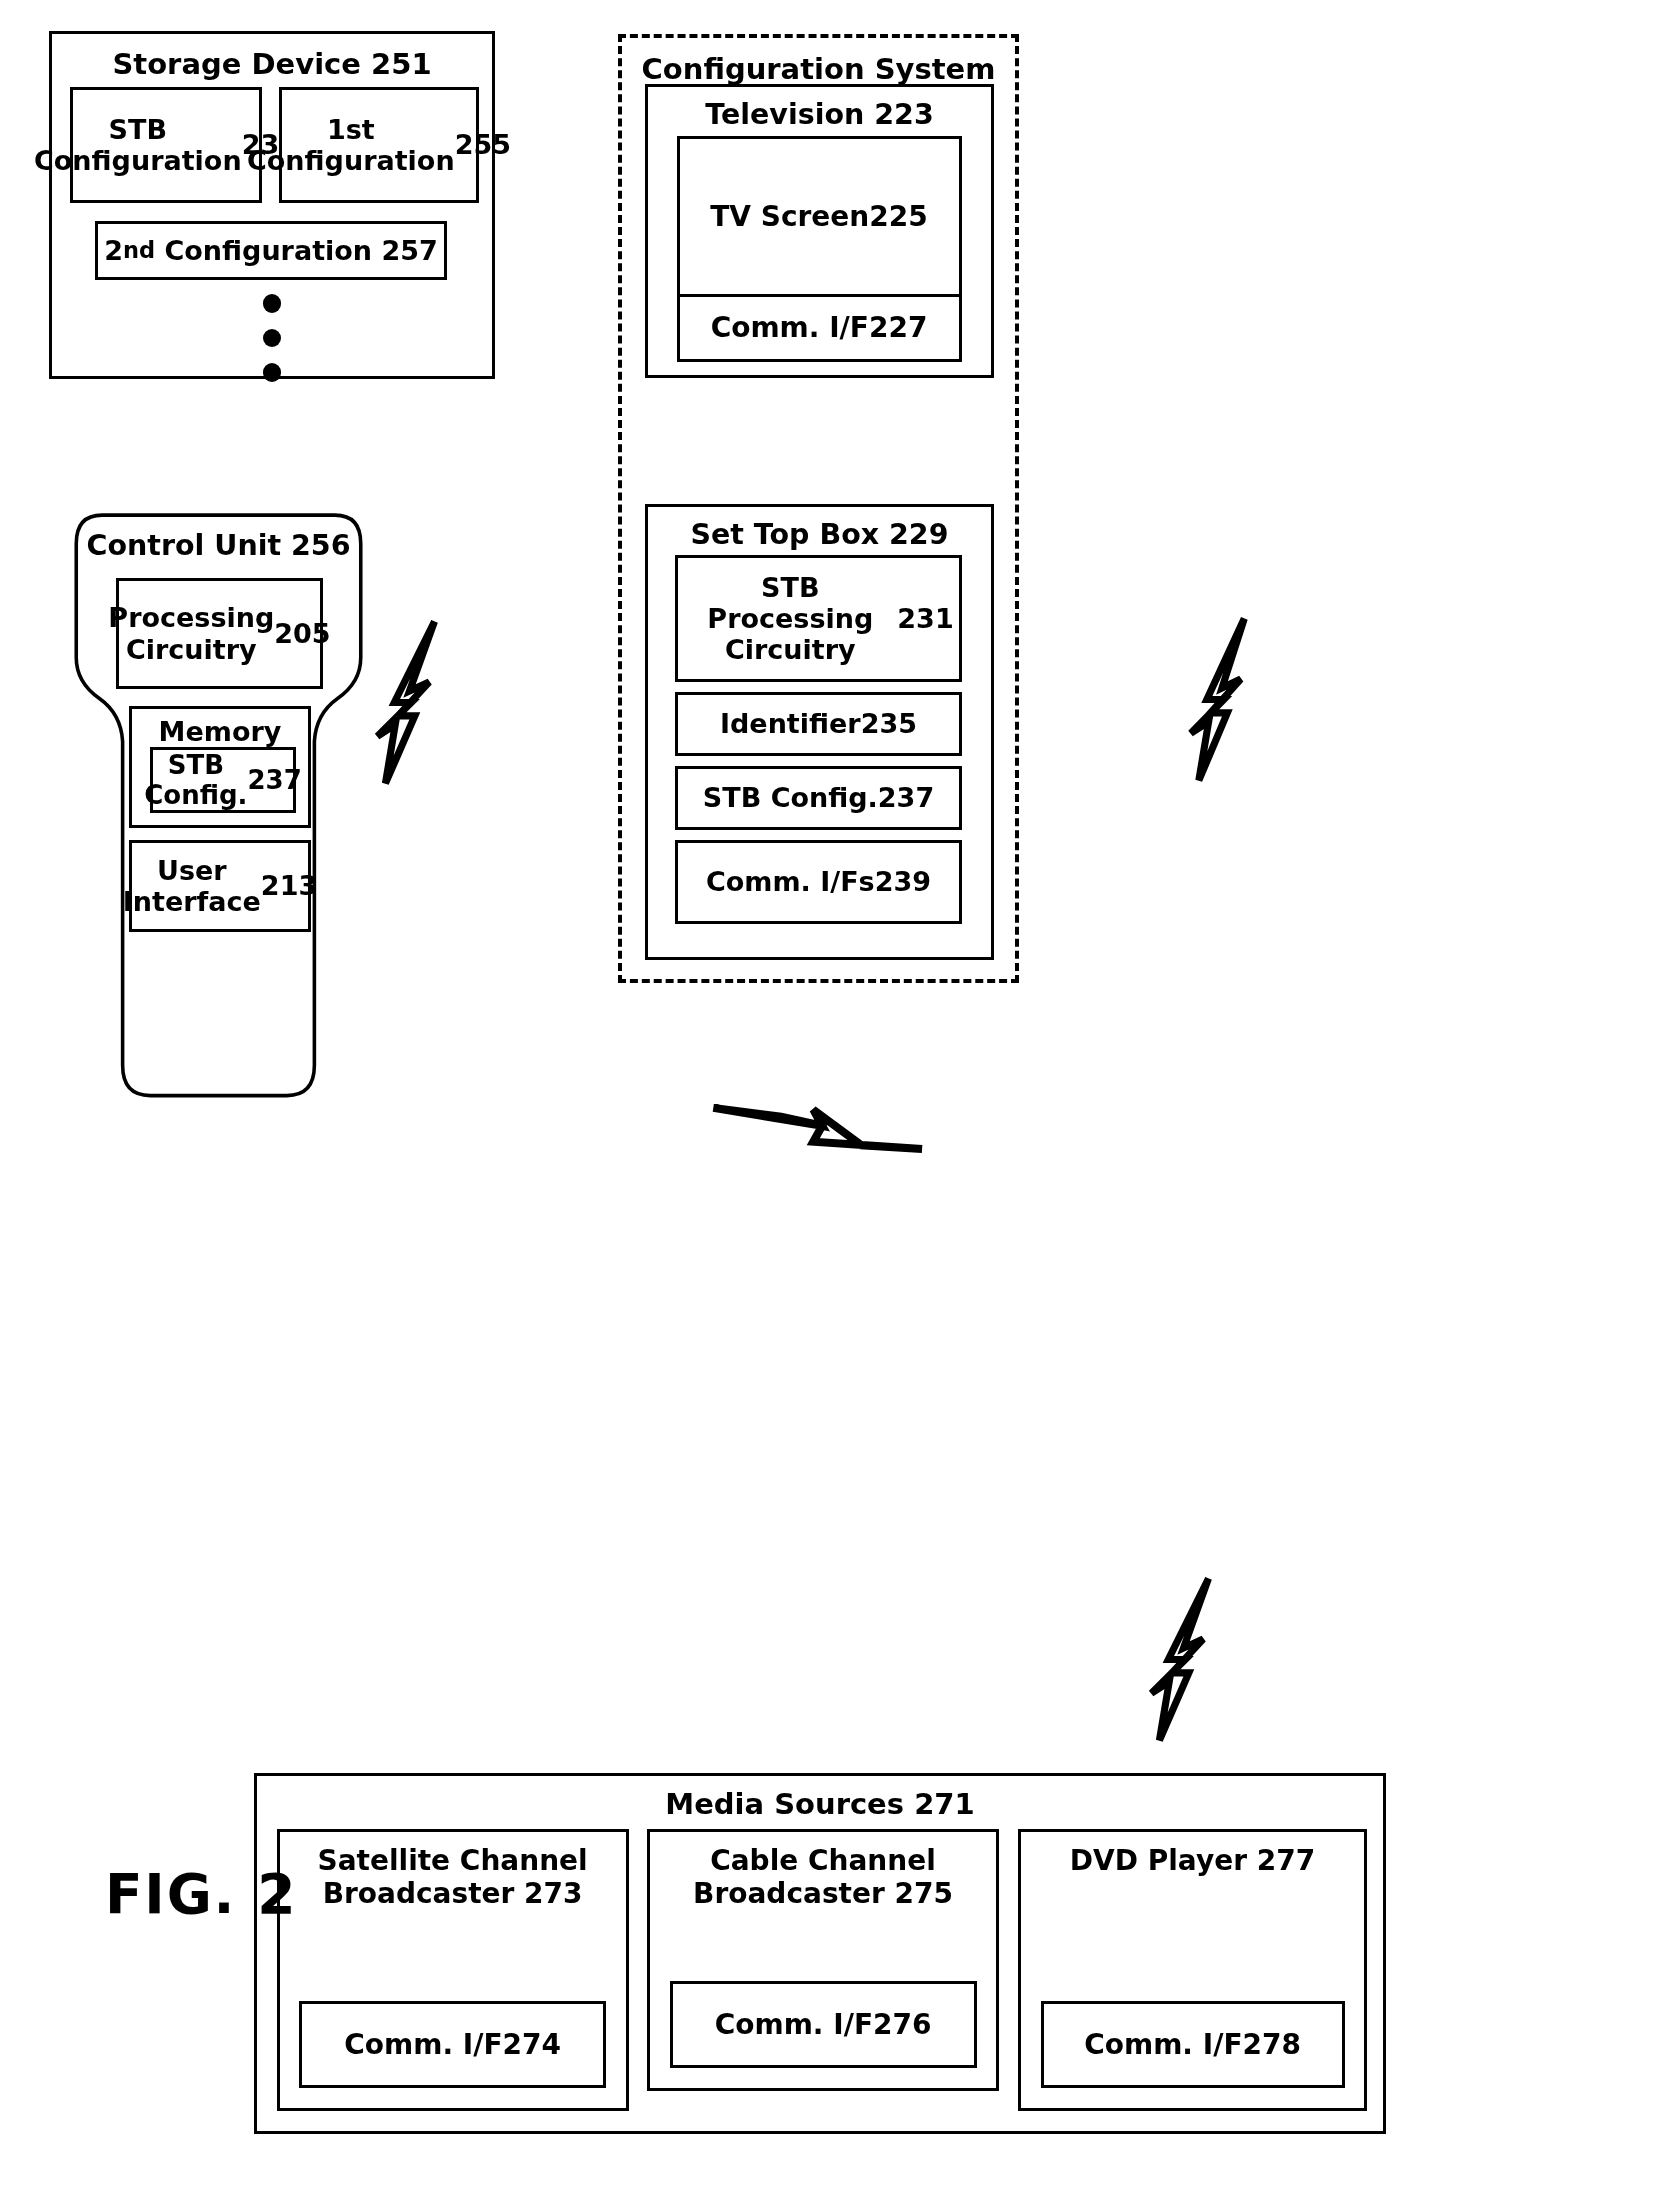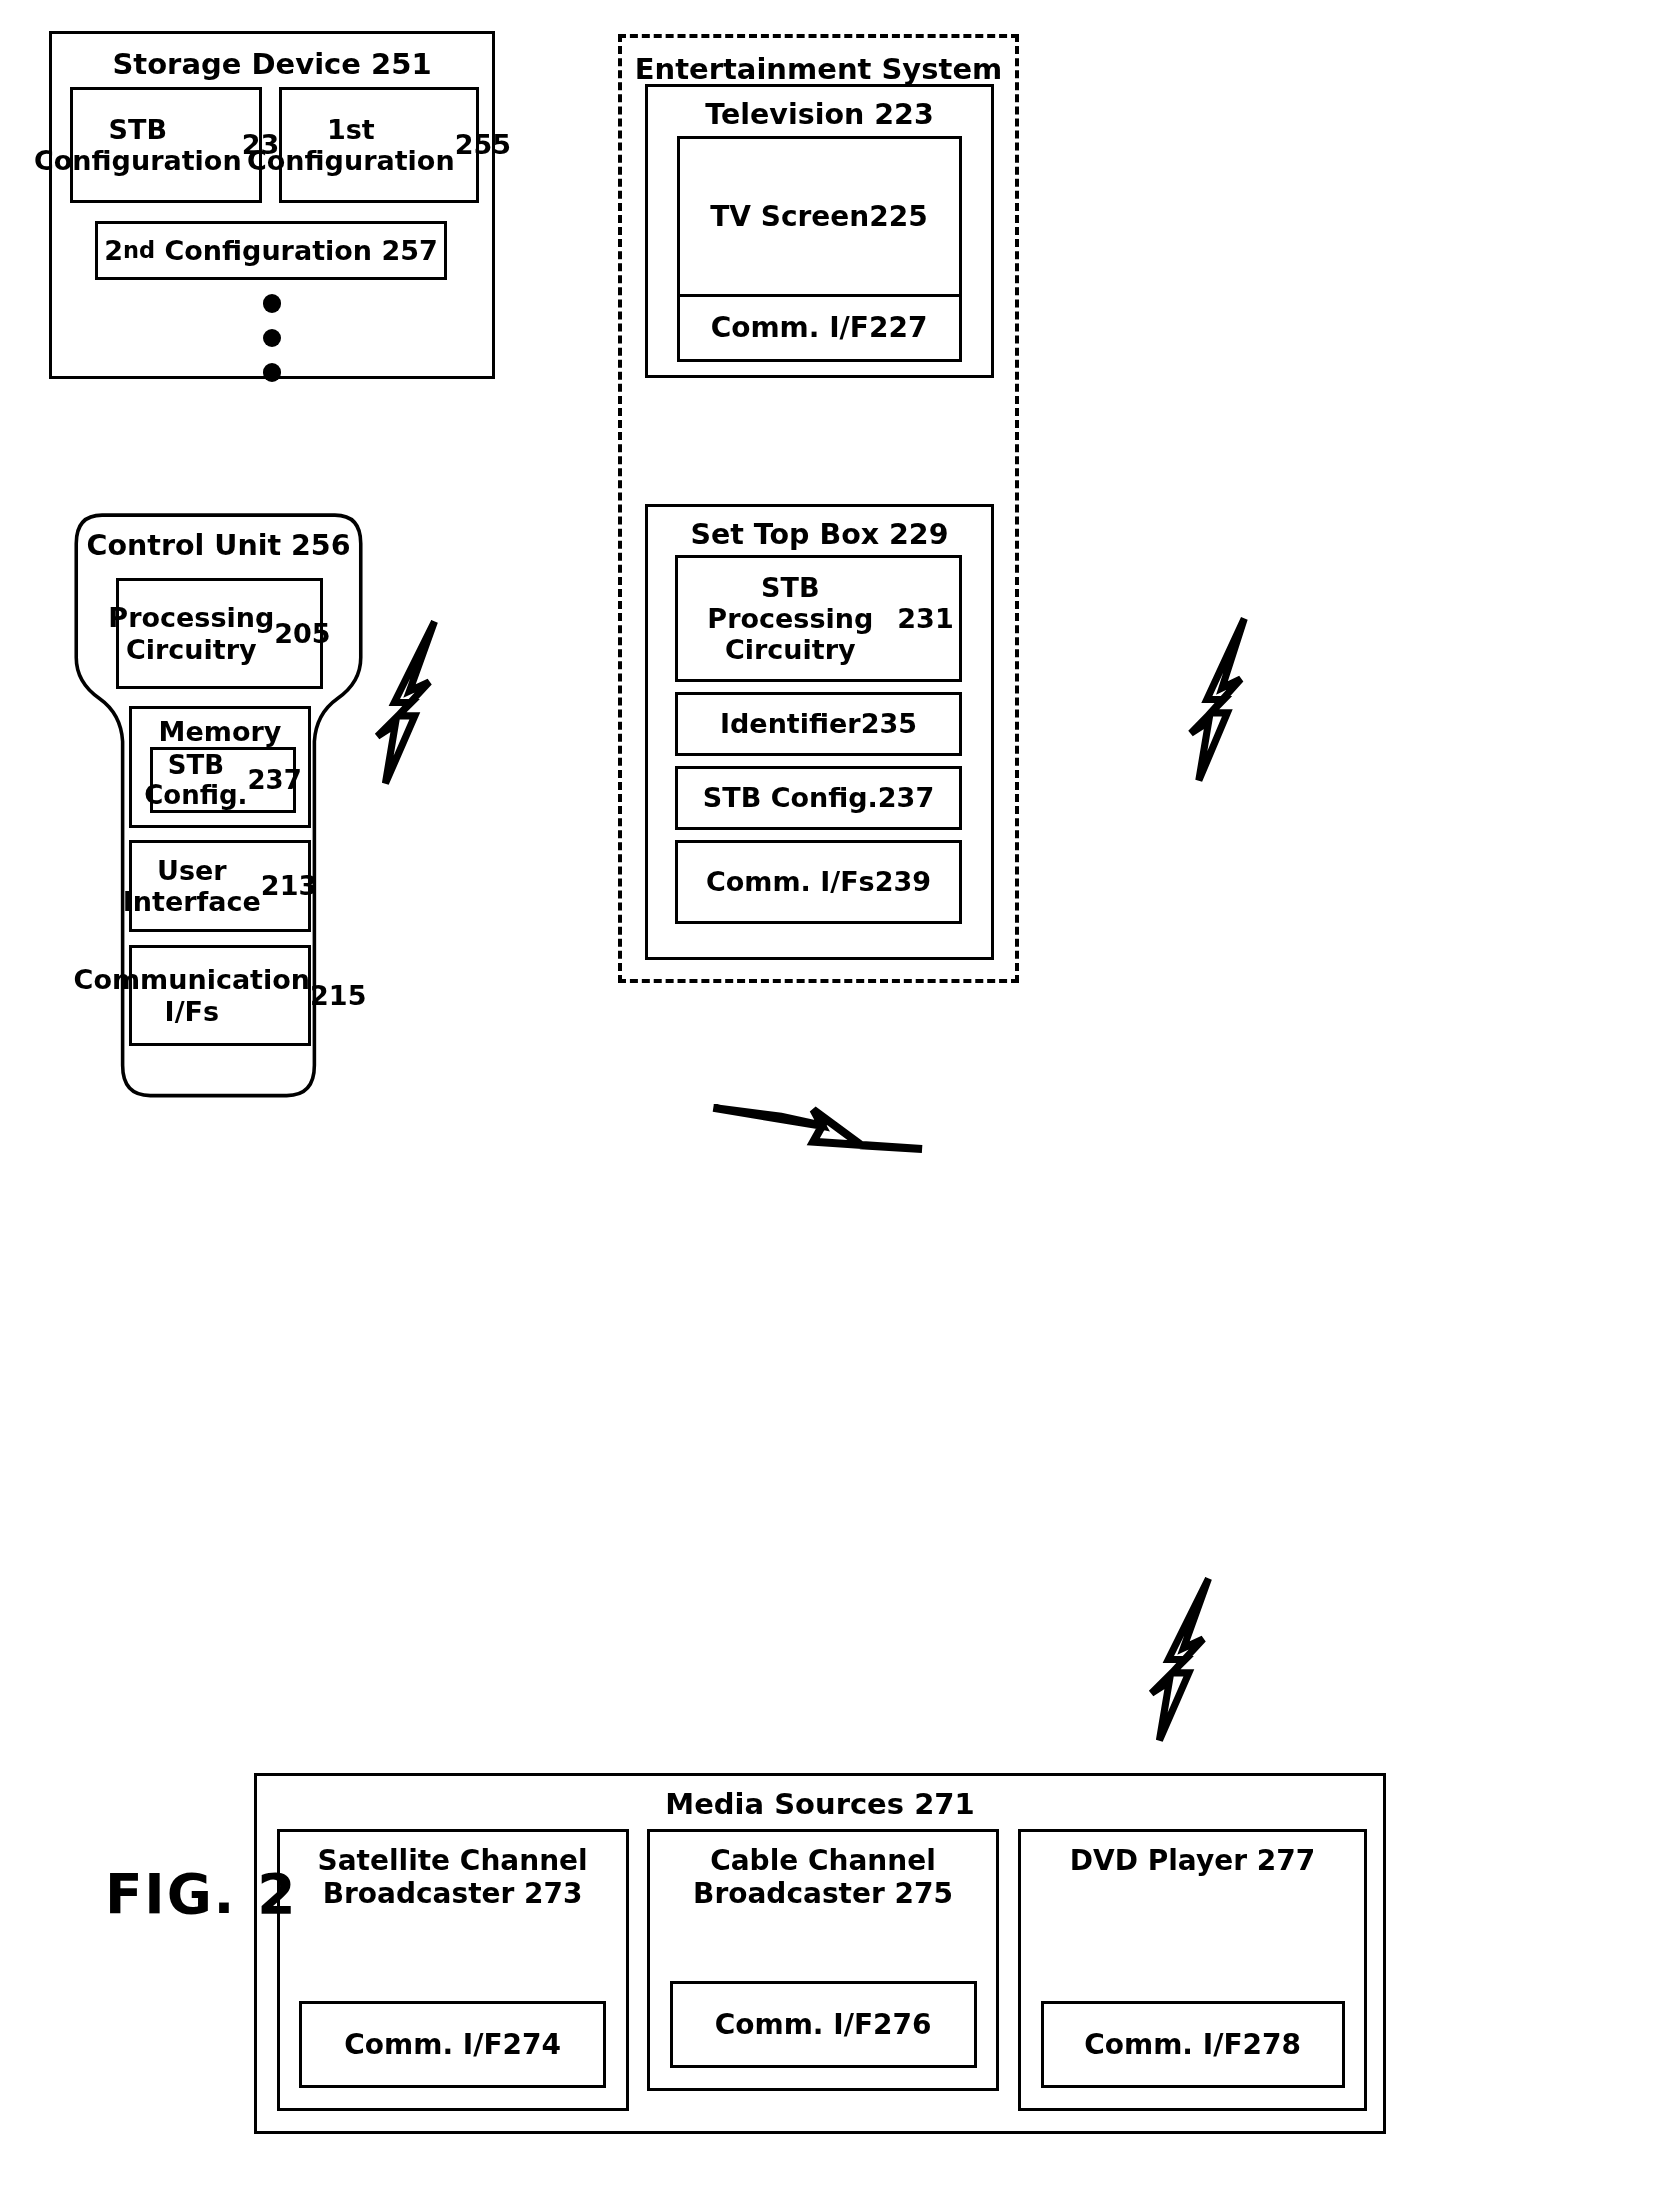--- a/index.html
+++ b/index.html
@@ -160,21 +160,21 @@
     </div>
 
     <div class="vdots" style="top:260px;">
       <div class="dot"></div>
       <div class="dot"></div>
       <div class="dot"></div>
     </div>
   </div>
 
   <div class="box dashed" id="entertainment-system">
-    <div class="title-label" style="top:14.3px; font-size:29px;"><span>Entertainment System </span><span class="num">221</span></div>
+    <div class="title-label" style="top:14.3px; font-size:29px;"><span>Configuration System </span><span class="num">221</span></div>
 
     <div class="box" id="television-223">
       <div class="title-label" style="top:10.7px; font-size:28.5px;"><span>Television </span><span class="num">223</span></div>
 
       <div class="box" id="tv-screen-225">
         <div class="center-label"><span>TV Screen
 </span><span class="num">225</span></div>
       </div>
 
       <div class="box" id="comm-if-227">
@@ -238,24 +238,20 @@
           <div class="center-label"><span>STB
 Config. </span><span class="num">237</span></div>
         </div>
       </div>
 
       <div class="box" id="user-interface">
         <div class="center-label"><span>User
 Interface </span><span class="num">213</span></div>
       </div>
 
-      <div class="box" id="communication-if">
-        <div class="center-label"><span>Communication
-I/Fs </span><span class="num">215</span></div>
-      </div>
     </div>
   </div>
 
   <div class="box" id="media-sources">
     <div class="title-label" style="top:10.7px; font-size:29px;"><span>Media Sources </span><span class="num">271</span></div>
 
     <div class="box" id="satellite-273">
       <div class="title-label src-title"><span>Satellite Channel
 Broadcaster </span><span class="num">273</span></div>
       <div class="box src-comm">

